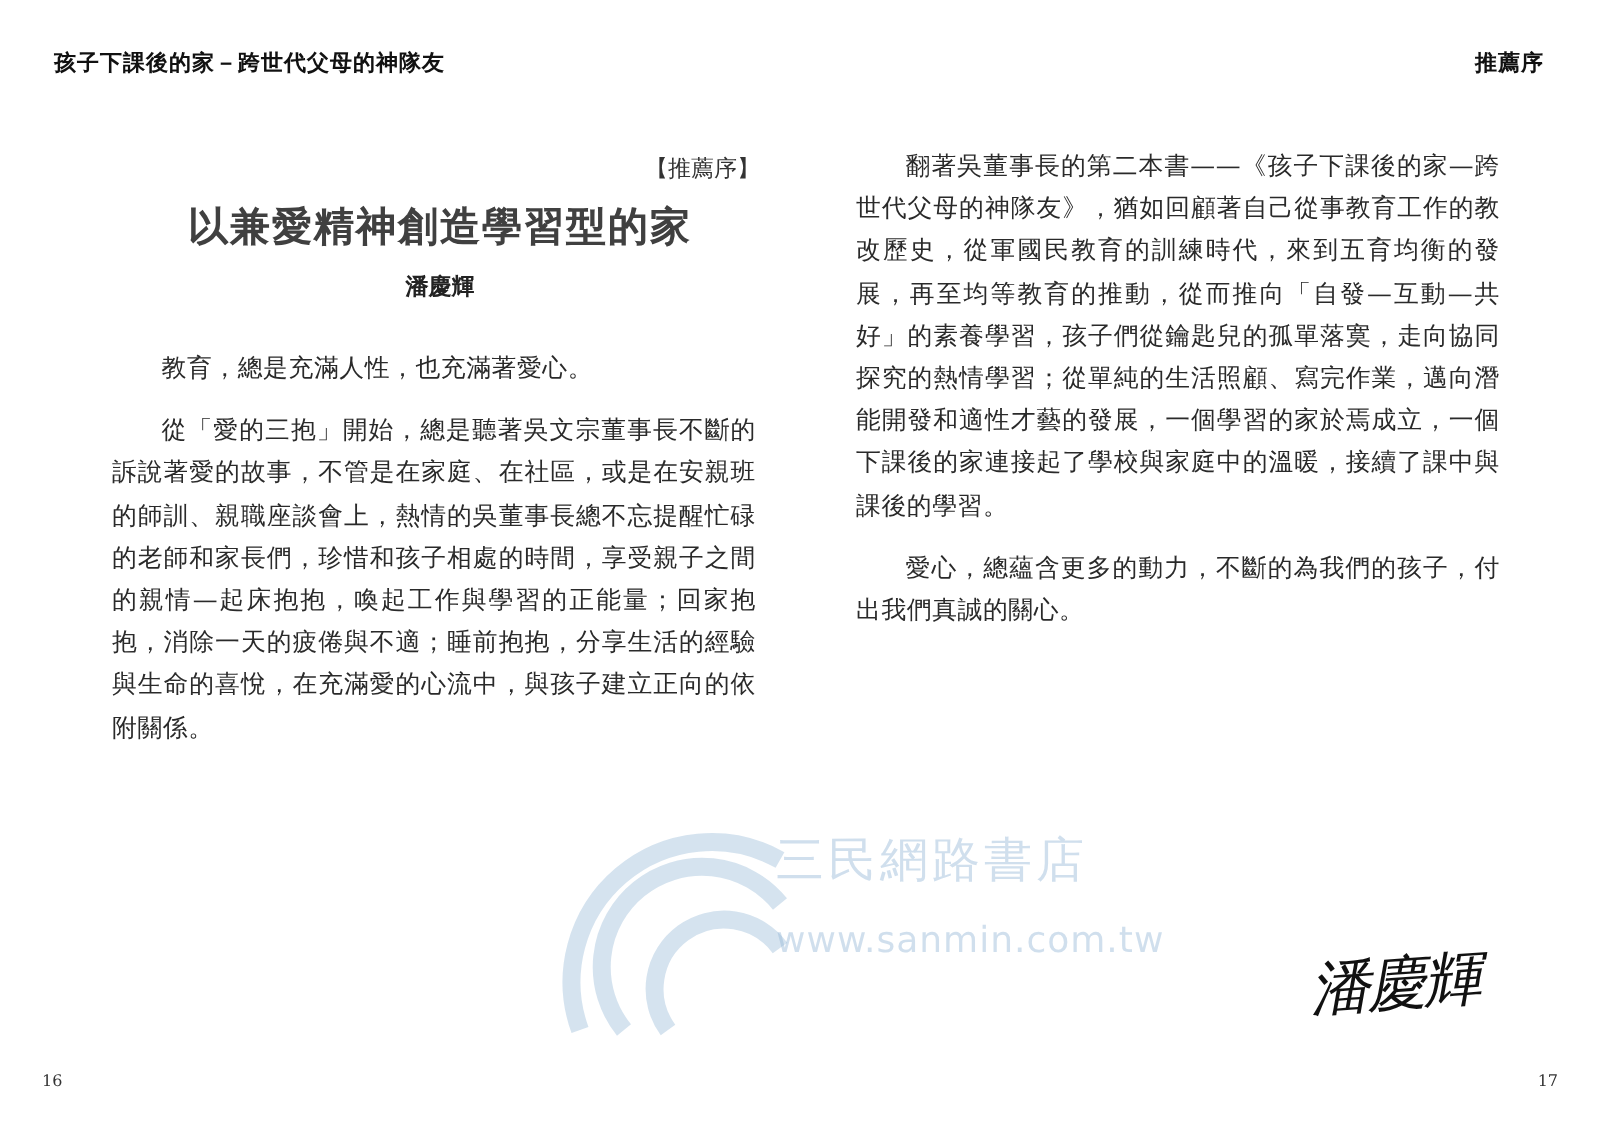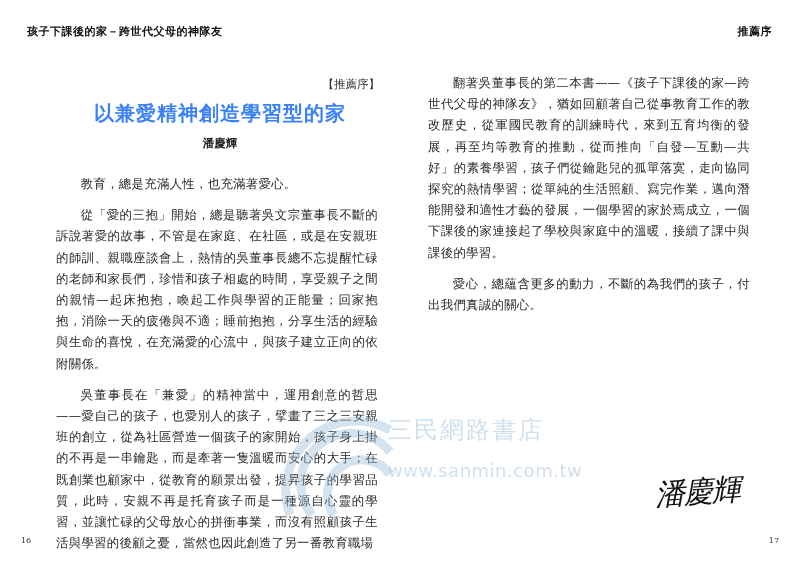--- a/index.html
+++ b/index.html
@@ -19,21 +19,21 @@
   .folio { position: absolute; top: 536px; font-size: 8px; color: #333; font-family: "DejaVu Serif", serif; }
   .page.left .folio { left: 21px; }
   .page.right .folio { right: 21px; }
 
   .section-label {
     position: absolute; left: 60px; width: 320px; top: 77px; text-align: right;
     font-family: "DejaVu Sans", sans-serif; font-size: 11.5px; color: #333;
   }
   .essay-title {
     position: absolute; left: 60px; width: 320px; top: 100px; text-align: center;
-    font-family: "DejaVu Sans", sans-serif; font-weight: bold; font-size: 20px; letter-spacing: 1px; color: #3b82f6;
+    font-family: "DejaVu Sans", sans-serif; font-weight: bold; font-size: 20px; letter-spacing: 1px; color: #404040;
   }
   .author-name {
     position: absolute; left: 60px; width: 320px; top: 136px; text-align: center;
     font-family: "DejaVu Sans", sans-serif; font-weight: bold; font-size: 11.5px; color: #222;
   }
   .author-title {
     position: absolute; left: 60px; width: 320px; top: 155px; text-align: center;
     font-size: 9px; color: #333;
   }
   .body-text {
@@ -65,21 +65,20 @@
 <body>
 
 <div class="page left">
   <div class="running-head">孩子下課後的家－跨世代父母的神隊友</div>
   <div class="section-label">【推薦序】</div>
   <div class="essay-title">以兼愛精神創造學習型的家</div>
   <div class="author-name">潘慶輝</div>
   <div class="body-text">
     <p>教育，總是充滿人性，也充滿著愛心。</p>
     <p>從「愛的三抱」開始，總是聽著吳文宗董事長不斷的訴說著愛的故事，不管是在家庭、在社區，或是在安親班的師訓、親職座談會上，熱情的吳董事長總不忘提醒忙碌的老師和家長們，珍惜和孩子相處的時間，享受親子之間的親情—起床抱抱，喚起工作與學習的正能量；回家抱抱，消除一天的疲倦與不適；睡前抱抱，分享生活的經驗與生命的喜悅，在充滿愛的心流中，與孩子建立正向的依附關係。</p>
-    <p>吳董事長在「兼愛」的精神當中，運用創意的哲思——愛自己的孩子，也愛別人的孩子，擘畫了三之三安親班的創立，從為社區營造一個孩子的家開始，孩子身上掛的不再是一串鑰匙，而是牽著一隻溫暖而安心的大手；在既創業也顧家中，從教育的願景出發，提昇孩子的學習品質，此時，安親不再是托育孩子而是一種源自心靈的學習，並讓忙碌的父母放心的拼衝事業，而沒有照顧孩子生活與學習的後顧之憂，當然也因此創造了另一番教育職場</p>
   </div>
   <div class="folio">16</div>
 </div>
 
 <div class="page right">
   <div class="running-head">推薦序</div>
   <div class="body-text">
     <p>翻著吳董事長的第二本書——《孩子下課後的家—跨世代父母的神隊友》，猶如回顧著自己從事教育工作的教改歷史，從軍國民教育的訓練時代，來到五育均衡的發展，再至均等教育的推動，從而推向「自發—互動—共好」的素養學習，孩子們從鑰匙兒的孤單落寞，走向協同探究的熱情學習；從單純的生活照顧、寫完作業，邁向潛能開發和適性才藝的發展，一個學習的家於焉成立，一個下課後的家連接起了學校與家庭中的溫暖，接續了課中與課後的學習。</p>
     <p>愛心，總蘊含更多的動力，不斷的為我們的孩子，付出我們真誠的關心。</p>
   </div>

